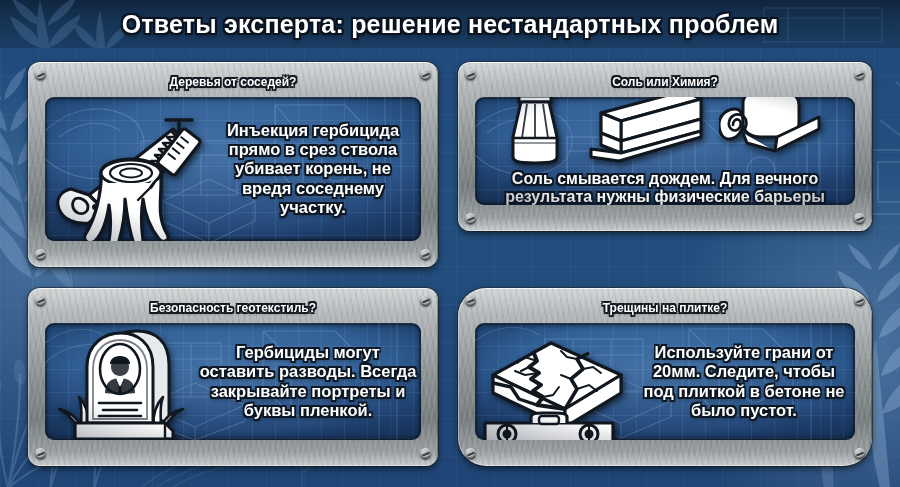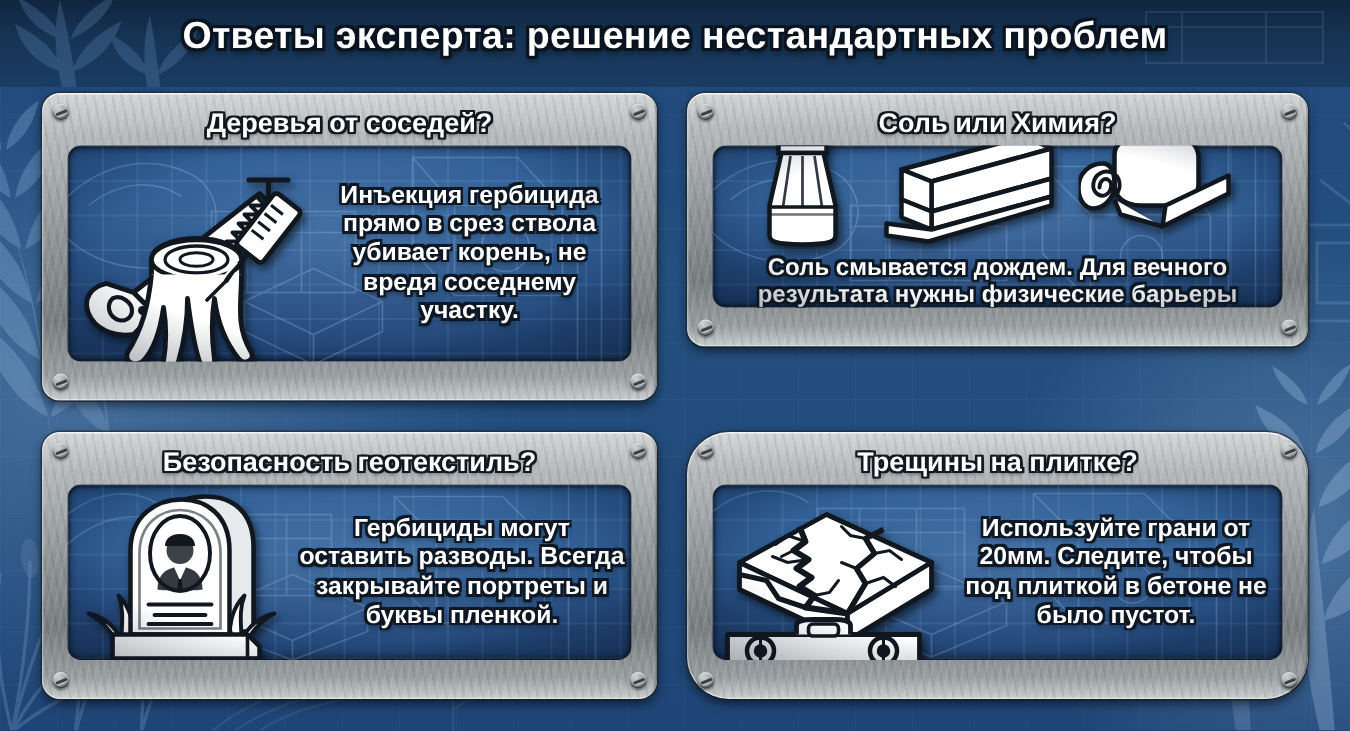--- a/index.html
+++ b/index.html
@@ -29,21 +29,21 @@
   .bp-bg{
     position:absolute;inset:0;pointer-events:none;opacity:.22;
     background-image:
       linear-gradient(to right, rgba(190,215,245,.20) 1px, transparent 1px),
       linear-gradient(to bottom, rgba(190,215,245,.20) 1px, transparent 1px);
     background-size:38px 38px;
   }
 
   
   #header{
-    position:absolute;left:0;top:0;width:900px;height:58px;
+    position:absolute;left:0;top:0;width:900px;height:48px;
     background:linear-gradient(180deg,#10253f 0%,#163455 45%,#1b3d63 100%);
     overflow:hidden;
   }
   #header .hdr-leaf{position:absolute;left:-4px;top:-10px;width:150px;height:80px;opacity:.45;}
   #header .hdr-bp{
     position:absolute;right:6px;top:2px;width:140px;height:44px;opacity:.30;
   }
   #title{
     position:absolute;left:0;top:0;width:900px;height:48px;
     display:flex;align-items:center;justify-content:center;
@@ -81,21 +81,21 @@
     width:8px;height:1.7px;background:#3b4042;border-radius:1px;
     transform:translate(-50%,-50%) rotate(-22deg);
     box-shadow:0 1px 0 rgba(255,255,255,.35);
   }
   .screw.tl{left:7px;top:7px;} .screw.tr{right:7px;top:7px;}
   .screw.bl{left:7px;bottom:7px;} .screw.br{right:7px;bottom:7px;}
 
   .panel-title{
     position:absolute;left:0;right:0;top:7px;height:26px;
     display:flex;align-items:center;justify-content:center;
-    color:#ffffff;font-size:18px;font-weight:bold;white-space:nowrap;
+    color:#ffffff;font-size:12px;font-weight:bold;white-space:nowrap;
     text-shadow:
       -1.6px -1.6px 0 #101820, 1.6px -1.6px 0 #101820, -1.6px 1.6px 0 #101820, 1.6px 1.6px 0 #101820,
       0 -1.6px 0 #101820, 0 1.6px 0 #101820, -1.6px 0 0 #101820, 1.6px 0 0 #101820,
       0 2px 3px rgba(0,0,0,.6);
     pointer-events:none;
   }
 
   
   .screen{
     position:absolute;left:17px;right:17px;top:35px;bottom:26px;

